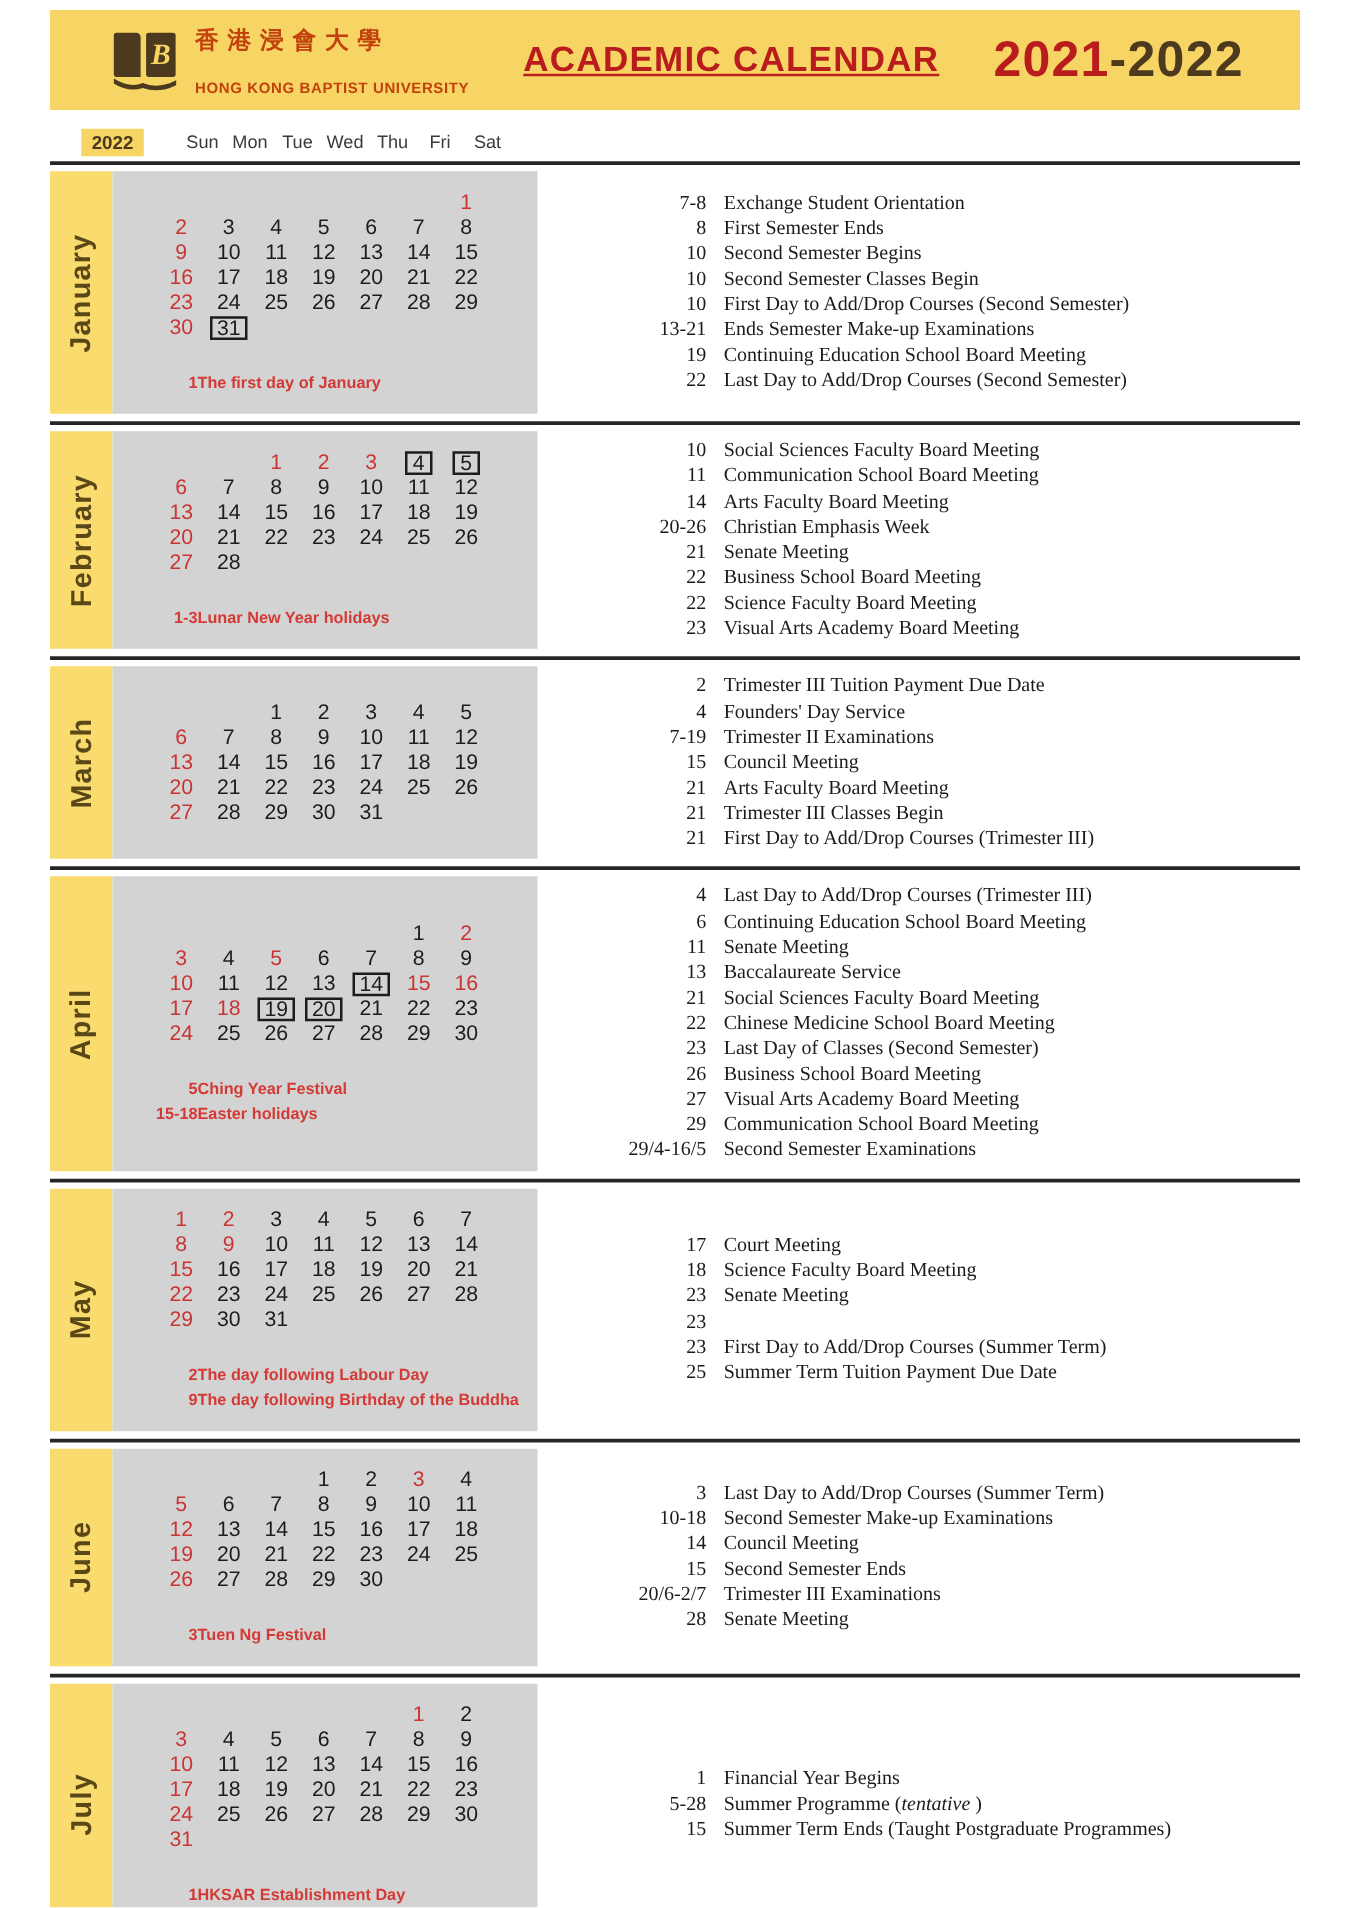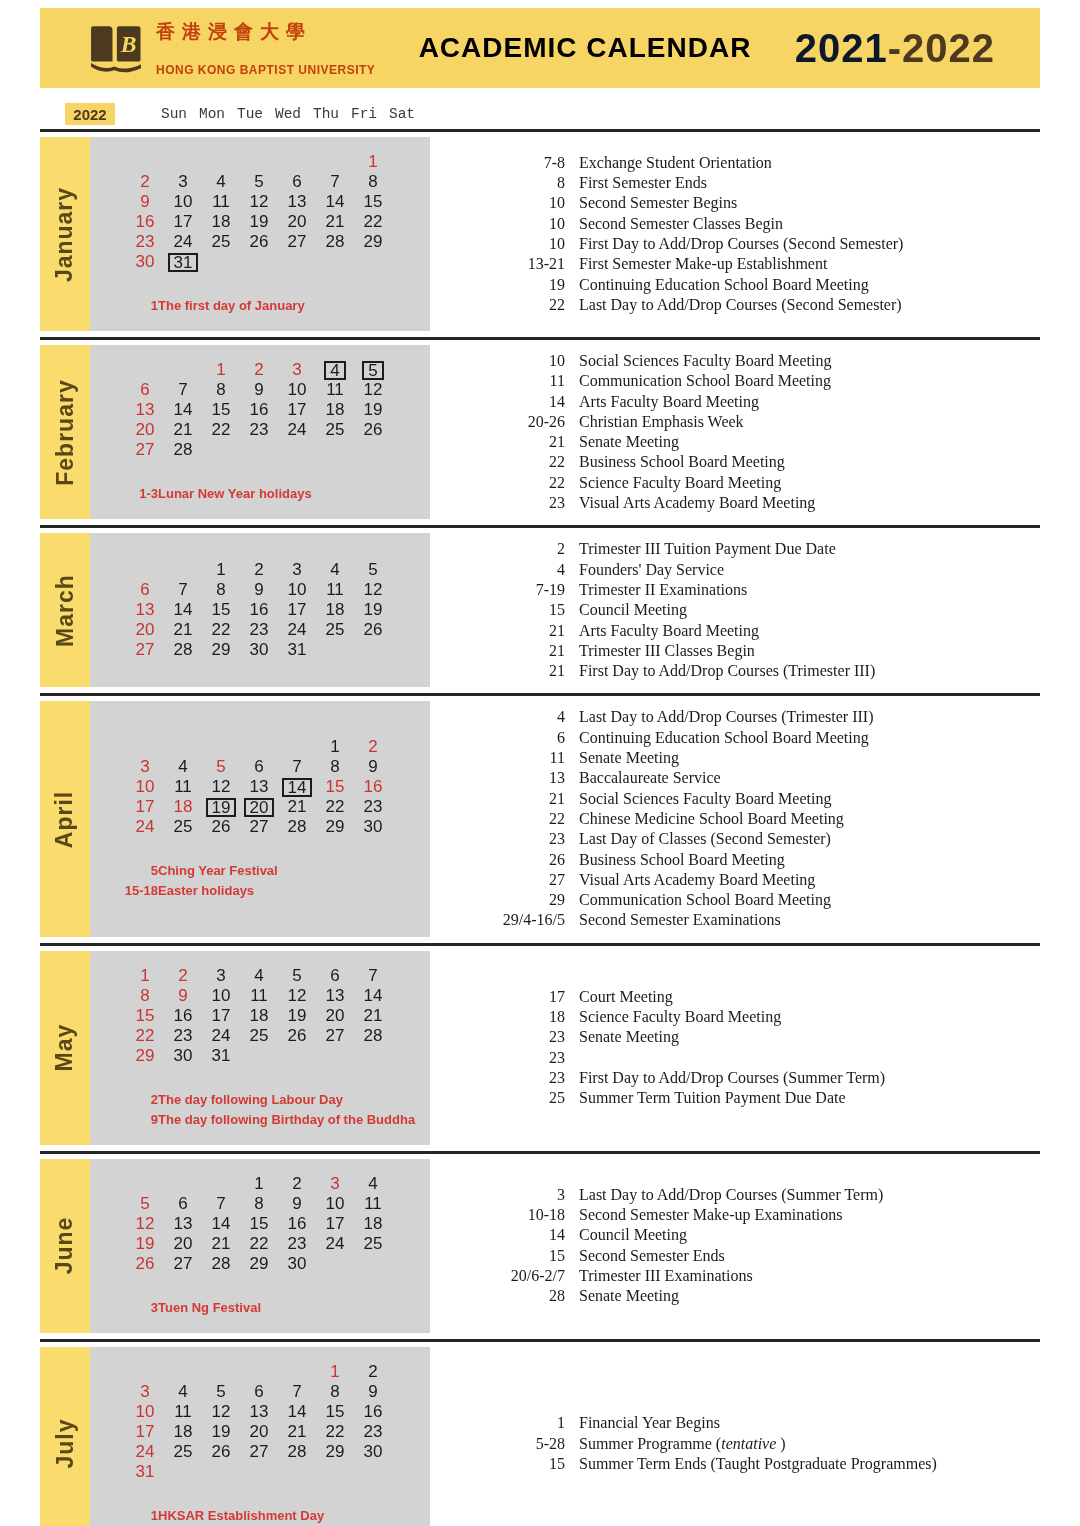--- a/index.html
+++ b/index.html
@@ -6,31 +6,31 @@
   .page{width:1080px;height:1526px;background:#fff;overflow:hidden;
         font-family:"Liberation Sans",sans-serif;}
 
   
   .banner{margin:8px 40px 0;height:80px;background:#F7D564;display:flex;align-items:center;}
   .logo-block{display:flex;align-items:center;margin-left:48px;}
   .logo-svg{flex:0 0 auto;}
   .logo-text{margin-left:12px;color:#c2410c;}
   .logo-zh{font-size:19px;font-weight:bold;letter-spacing:7px;}
   .logo-en{font-size:12px;font-weight:bold;letter-spacing:.5px;margin-top:18px;}
-  .banner-title{flex:1;text-align:center;font-size:28px;font-weight:bold;color:#000000;letter-spacing:1px;}
+  .banner-title{flex:1;text-align:center;font-size:28px;font-weight:bold;color:#b91c1c;letter-spacing:1px;text-decoration:underline;}
   .banner-years{margin-right:45px;font-size:40px;font-weight:bold;letter-spacing:1px;}
-  .y-left{color:#0f172a;}
+  .y-left{color:#b91c1c;}
   .y-sep{color:#4D3A1E;}
   .y-right{color:#4D3A1E;}
 
   
   .cal-header{margin:14px 40px 0;display:flex;align-items:center;height:24px;}
   .year-chip{margin-left:25px;width:50px;height:22px;background:#F7D564;color:#4D3A1E;
              font-weight:bold;font-size:15px;display:flex;align-items:center;justify-content:center;}
-  .weekdays{margin-left:40px;display:grid;grid-template-columns:repeat(7,38px);font-family:Liberation Mono, monospace;}
+  .weekdays{margin-left:28px;display:grid;grid-template-columns:repeat(7,38px);}
   .weekday{text-align:center;font-size:14.5px;color:#3a3a3a;}
   .rule-thick{margin:3px 40px 0;height:3px;background:#262626;}
 
   
   .month-section{margin:0 40px;display:flex;align-items:stretch;padding:5px 0 6px;border-bottom:3px solid #262626;}
   .month-section:last-of-type{border-bottom:none;}
   .month-left{display:flex;width:415px;flex:0 0 415px;}
   .month-strip{width:50px;flex:0 0 50px;background:#FADB6E;display:flex;align-items:center;justify-content:center;}
   .month-label{transform:rotate(-90deg);white-space:nowrap;font-weight:bold;font-size:23px;
                color:#5A4718;letter-spacing:1px;}
@@ -227,21 +227,21 @@
           <div class="event-row">
             <div class="event-date">10</div>
             <div class="event-text">Second Semester Classes Begin</div>
           </div>
           <div class="event-row">
             <div class="event-date">10</div>
             <div class="event-text">First Day to Add/Drop Courses (Second Semester)</div>
           </div>
           <div class="event-row">
             <div class="event-date">13-21</div>
-            <div class="event-text">First Semester Make-up Establishment</div>
+            <div class="event-text">Ends Semester Make-up Examinations</div>
           </div>
           <div class="event-row">
             <div class="event-date">19</div>
             <div class="event-text">Continuing Education School Board Meeting</div>
           </div>
           <div class="event-row">
             <div class="event-date">22</div>
             <div class="event-text">Last Day to Add/Drop Courses (Second Semester)</div>
           </div>
         </div>

